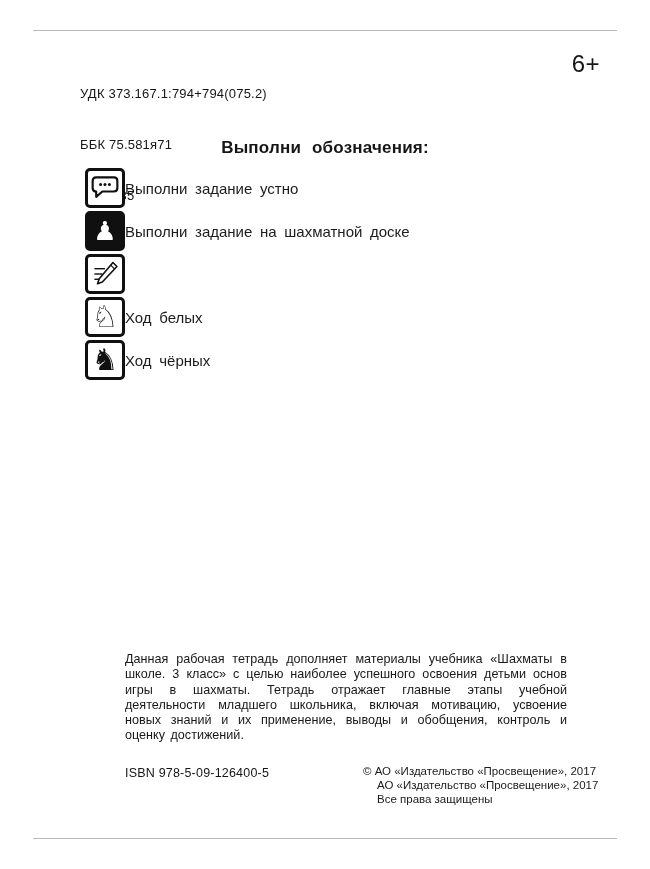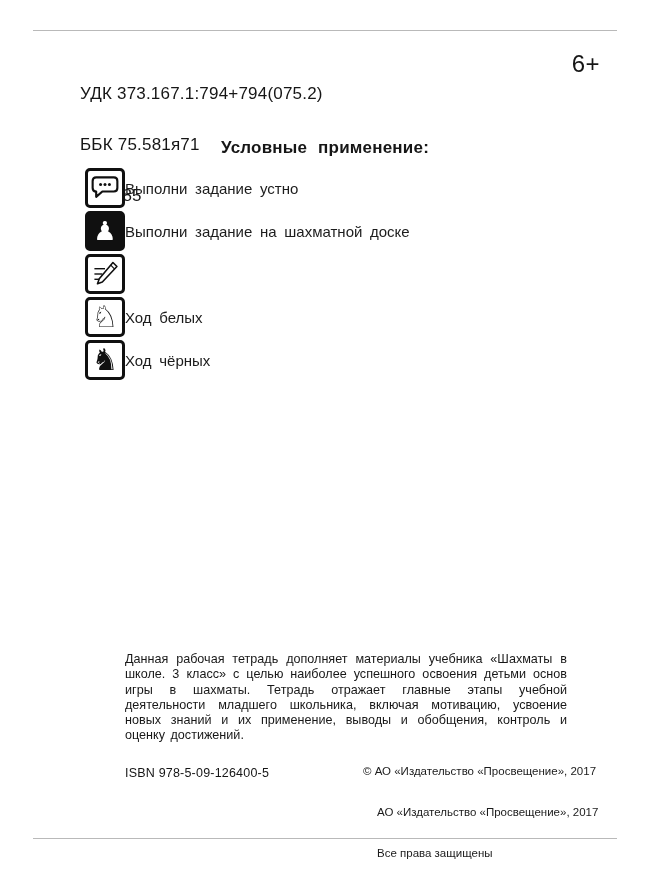--- a/index.html
+++ b/index.html
@@ -19,21 +19,21 @@
     height: 1px;
     background: #b9b9b9;
   }
   .rule.top { top: 30px; }
   .rule.bottom { top: 838px; }
 
   .biblio {
     position: absolute;
     left: 80px;
     top: 51px;
-    font-size: 17px;
+    font-size: 13px;
     line-height: 17px;
     letter-spacing: 0.2px;
     white-space: pre;
   }
   .biblio .code { padding-left: 30px; }
 
   .age {
     position: absolute;
     right: 50px;
     top: 50px;
@@ -110,38 +110,38 @@
   }
 
   .copyright {
     position: absolute;
     left: 363px;
     top: 765px;
     font-size: 11.5px;
     line-height: 13.8px;
     color: #1b1b1b;
   }
-  .copyright .indent { padding-left: 14px; margin-top: 27px; }
+  .copyright .indent { padding-left: 14px; }
 </style>
 </head>
 <body>
 
 <div class="page">
 
   <div class="rule top"></div>
 
   <div class="biblio">
     <div>УДК 373.167.1:794+794(075.2)</div>
     <div>ББК 75.581я71</div>
     <div class="code">П85</div>
   </div>
 
   <div class="age">6+</div>
 
-  <div class="legend-title">Условные применение:</div>
+  <div class="legend-title">Выполни обозначения:</div>
 
   <div class="legend">
 
     <div class="legend-row">
       <span class="icon-box">
         <svg width="30" height="30" viewBox="0 0 34 34">
           <path d="M7 5 H27 Q31 5 31 9 V17 Q31 21 27 21 H14 L7 27 V21 Q3 21 3 17 V9 Q3 5 7 5 Z" fill="none" stroke="#101010" stroke-width="2.4" stroke-linejoin="round"></path>
           <circle cx="12" cy="13" r="1.7" fill="#101010"></circle>
           <circle cx="17" cy="13" r="1.7" fill="#101010"></circle>
           <circle cx="22" cy="13" r="1.7" fill="#101010"></circle>

